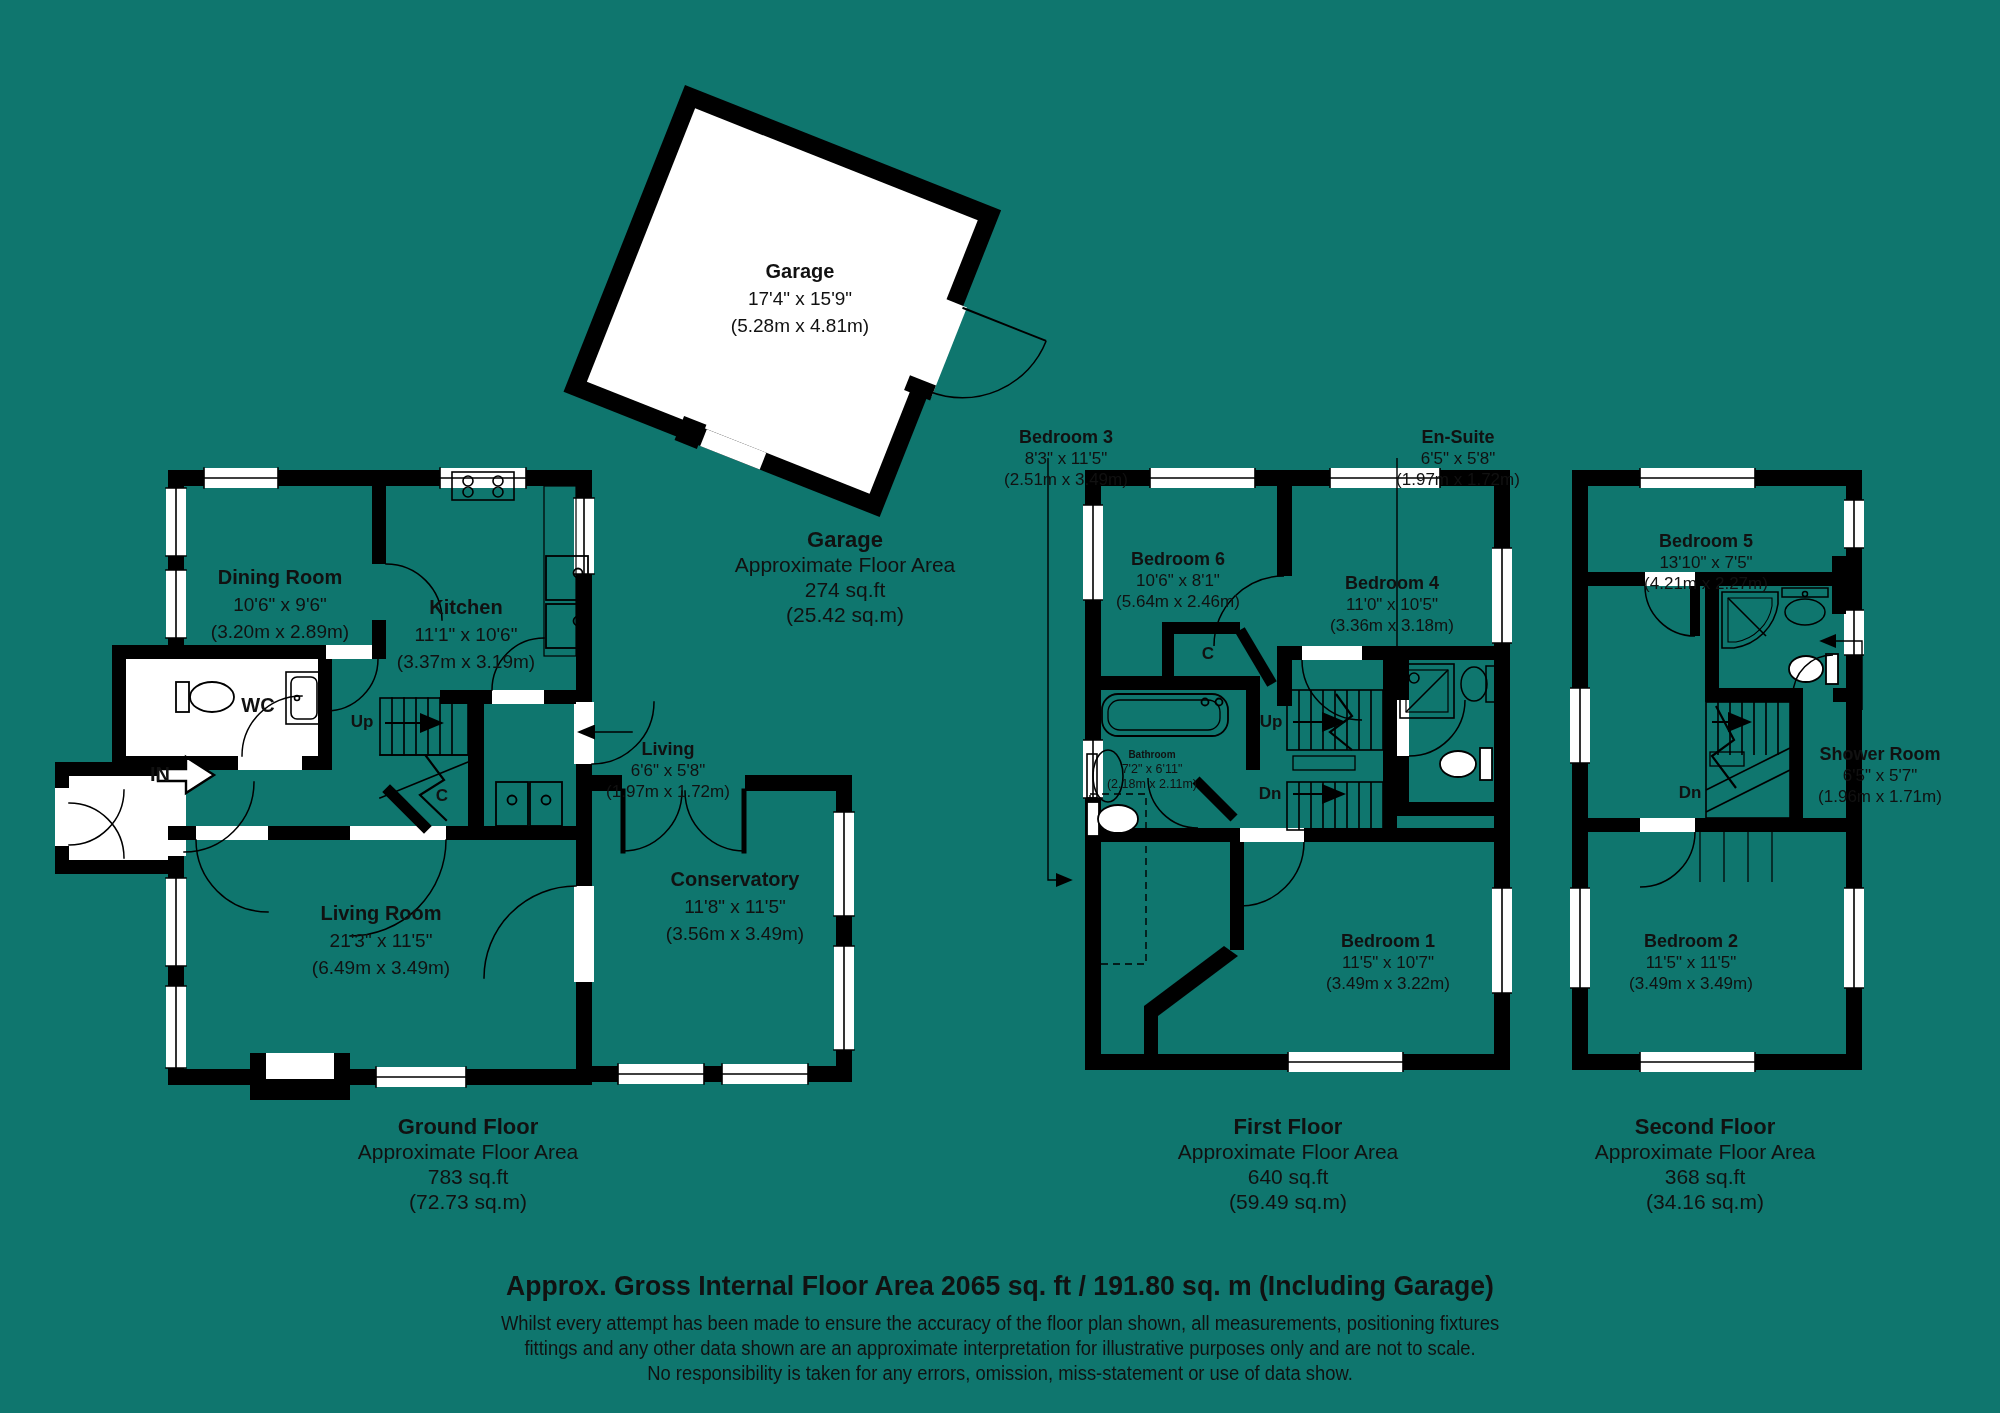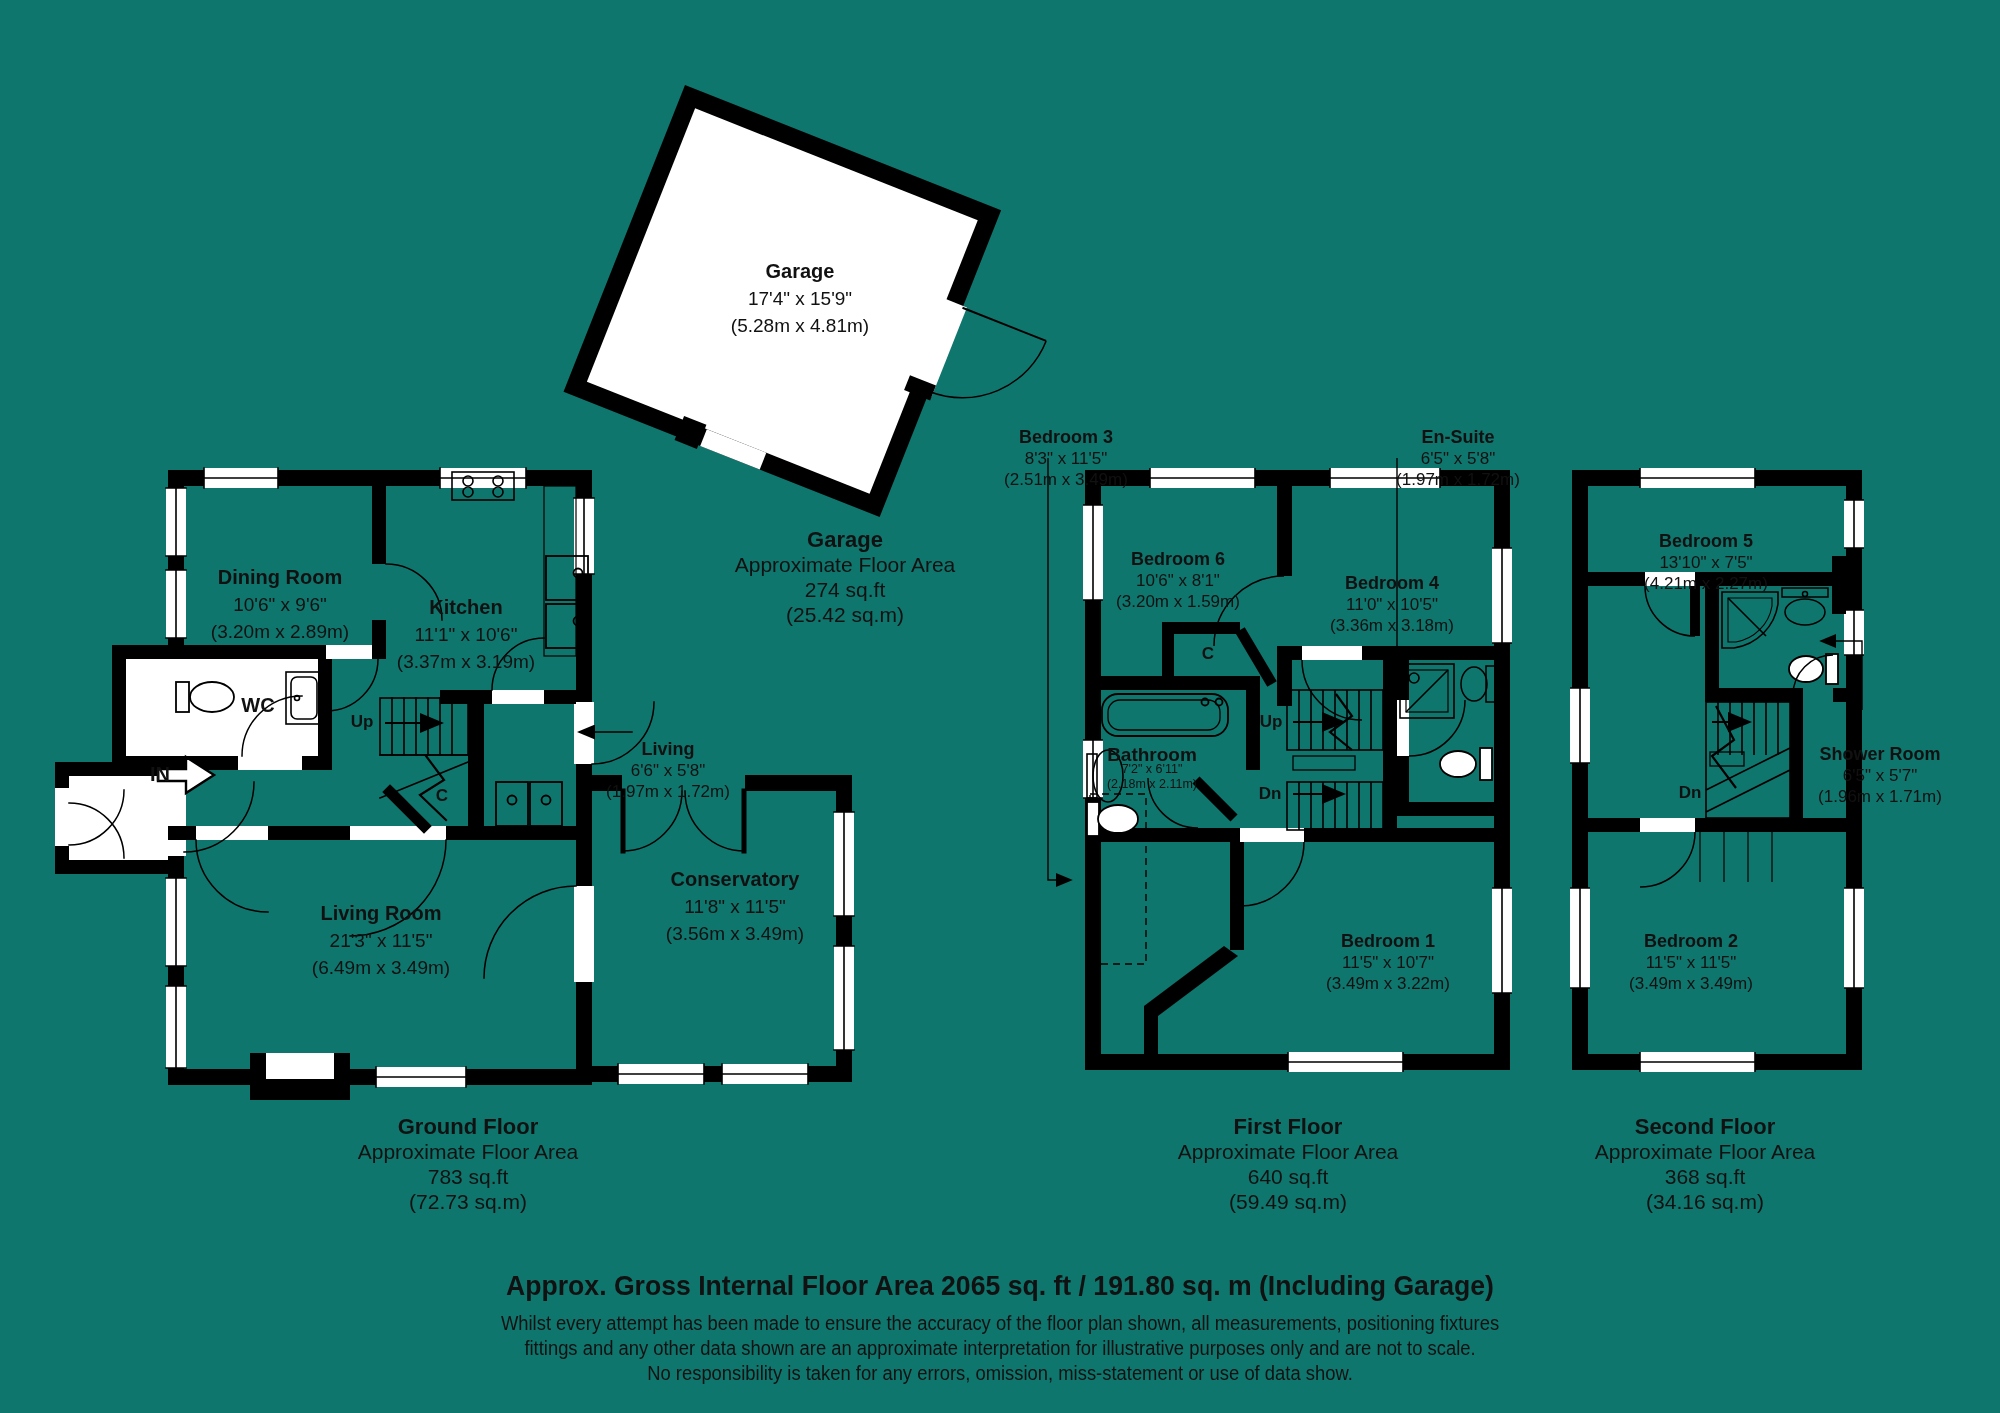--- a/index.html
+++ b/index.html
@@ -5,21 +5,21 @@
   html,body{margin:0;padding:0;background:#fff;}
   #canvas{position:relative;width:2000px;height:1413px;background:#0f766e;overflow:hidden;
           font-family:"Liberation Sans",sans-serif;color:#111;}
   #plan-svg{position:absolute;left:0;top:0;}
   .room-label{position:absolute;transform:translateX(-50%);text-align:center;white-space:nowrap;
               font-size:19px;line-height:27px;color:#111;}
   .room-label .rname{font-weight:bold;font-size:20px;}
   .room-label.sm{font-size:17px;line-height:21px;margin-top:31px;}
   .room-label.sm .rname{font-size:18px;}
   .room-label.xs{font-size:12.5px;line-height:15px;}
-  .room-label.xs .rname{font-size:19px;}
+  .room-label.xs .rname{font-size:10px;}
   .marker{position:absolute;transform:translateX(-50%);font-weight:bold;font-size:20px;white-space:nowrap;}
   .marker.msm{font-size:17px;}
   .summary{position:absolute;transform:translateX(-50%);text-align:center;white-space:nowrap;
            font-size:21px;line-height:25px;}
   .summary .stitle{font-weight:bold;font-size:22px;}
   .footer-head{position:absolute;left:1000px;top:1270px;transform:translateX(-50%) scaleX(.95);
                font-size:28px;font-weight:bold;white-space:nowrap;}
   .cond{position:absolute;transform:translateX(-50%) scaleX(.92);font-size:20px;white-space:nowrap;}
 </style>
 </head>
@@ -421,21 +421,21 @@
 
   <div class="room-label sm" style="left:1458px;top:396px">
     <div class="rname">En-Suite</div>
     <div>6'5" x 5'8"</div>
     <div>(1.97m x 1.72m)</div>
   </div>
 
   <div class="room-label sm" style="left:1178px;top:518px">
     <div class="rname">Bedroom 6</div>
     <div>10'6" x 8'1"</div>
-    <div>(3.20m x 1.59m)</div>
+    <div>(5.64m x 2.46m)</div>
   </div>
 
   <div class="room-label sm" style="left:1392px;top:542px">
     <div class="rname">Bedroom 4</div>
     <div>11'0" x 10'5"</div>
     <div>(3.36m x 3.18m)</div>
   </div>
 
   <div class="room-label xs" style="left:1152px;top:747px">
     <div class="rname">Bathroom</div>

